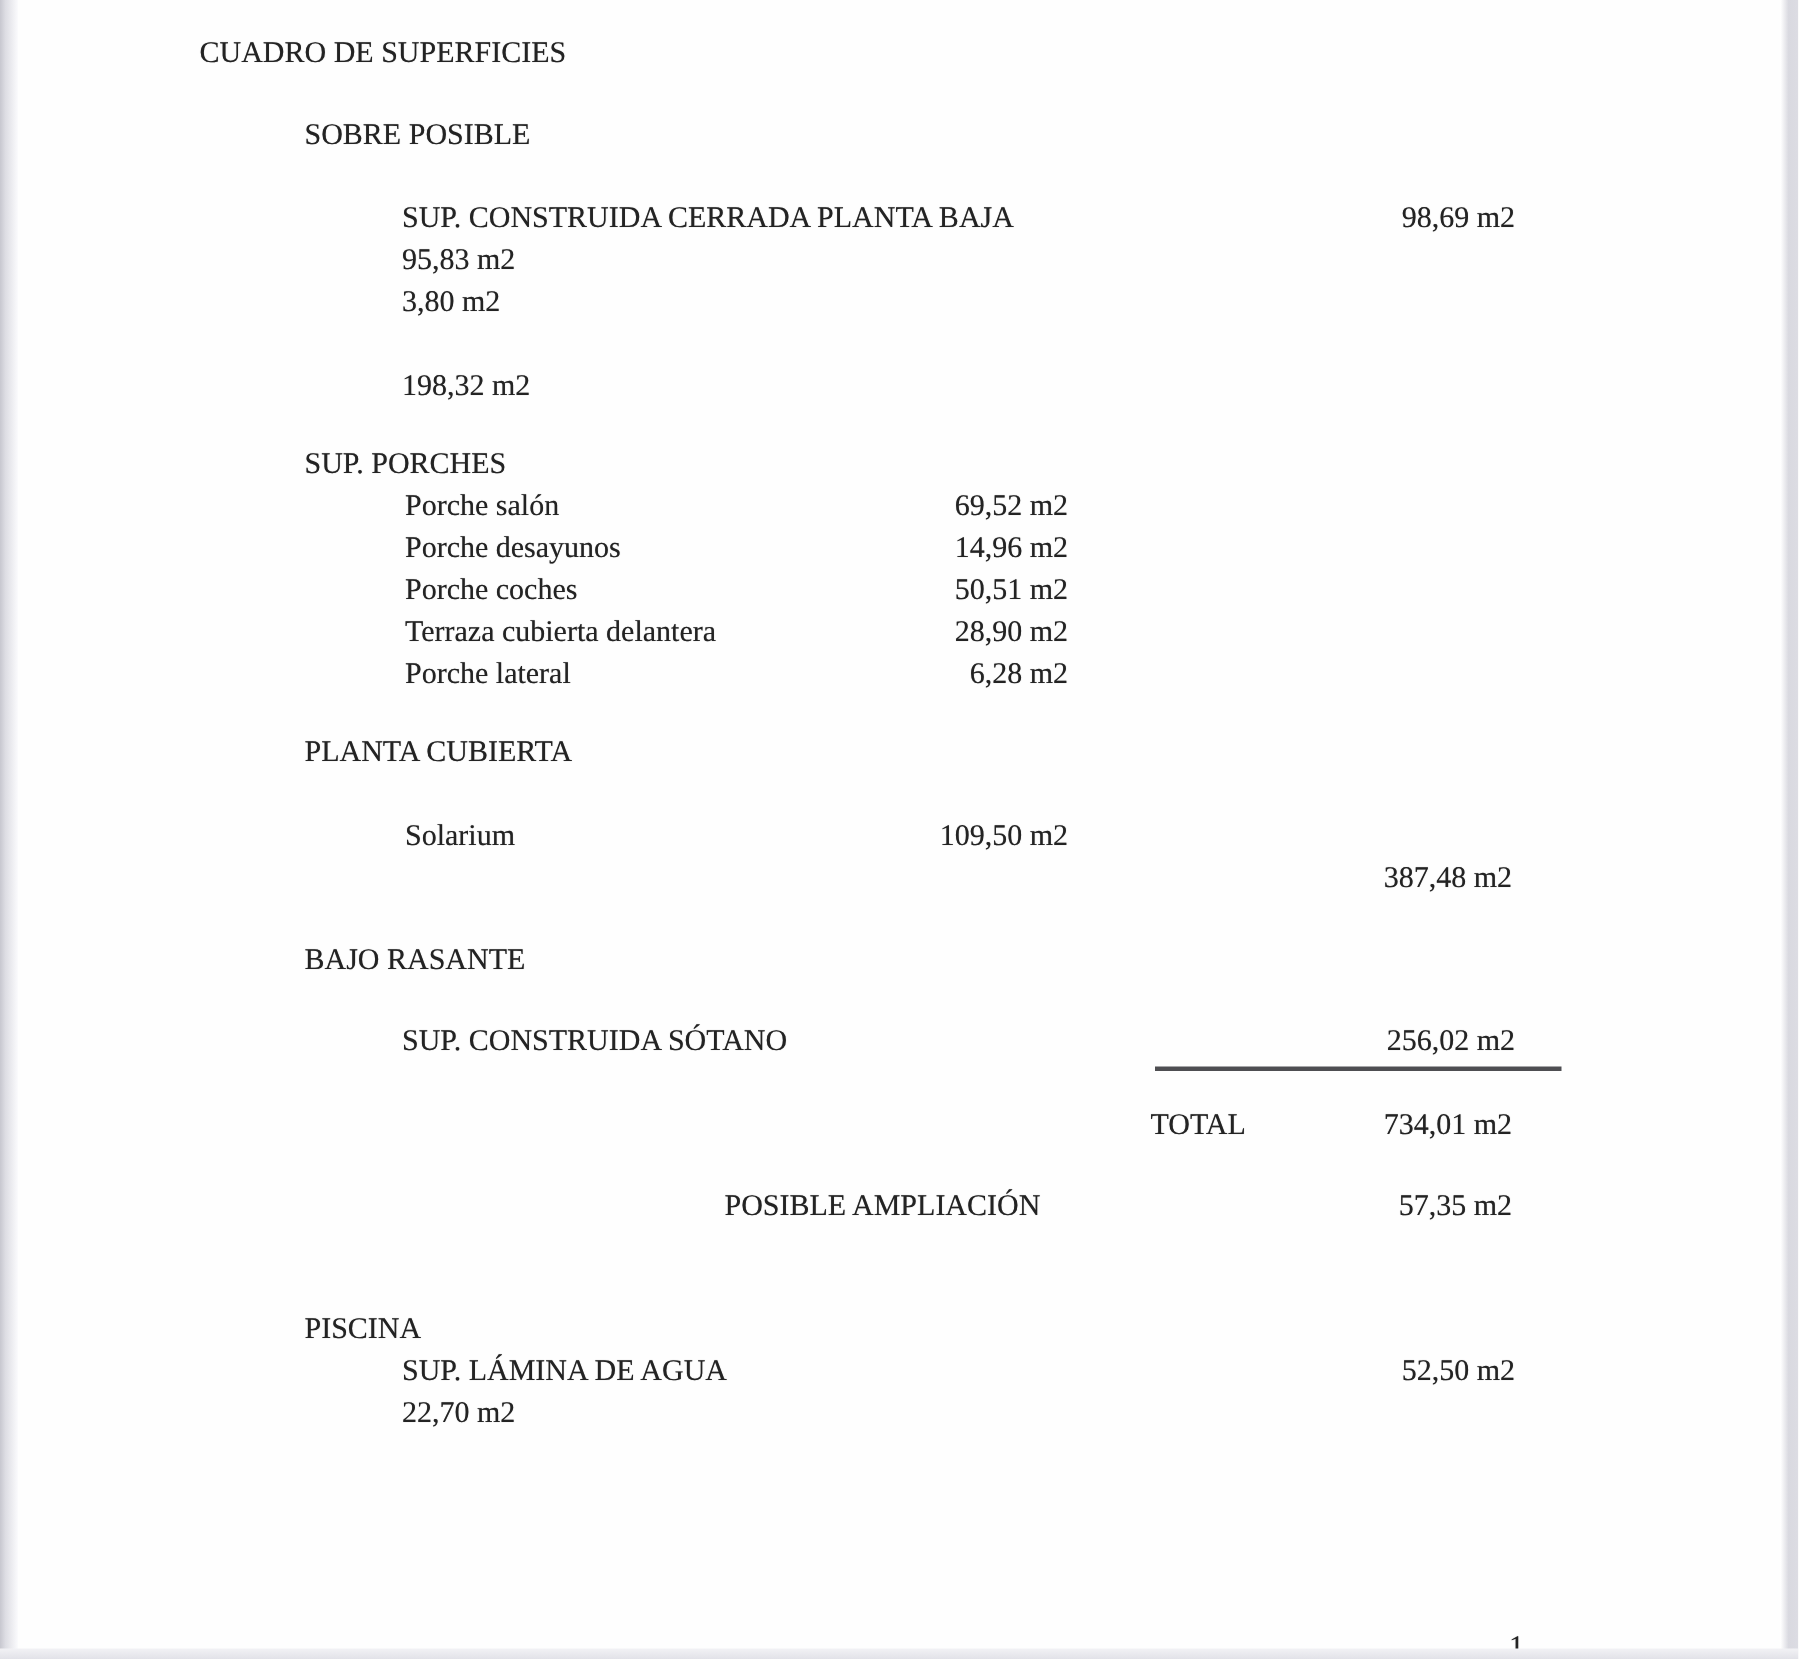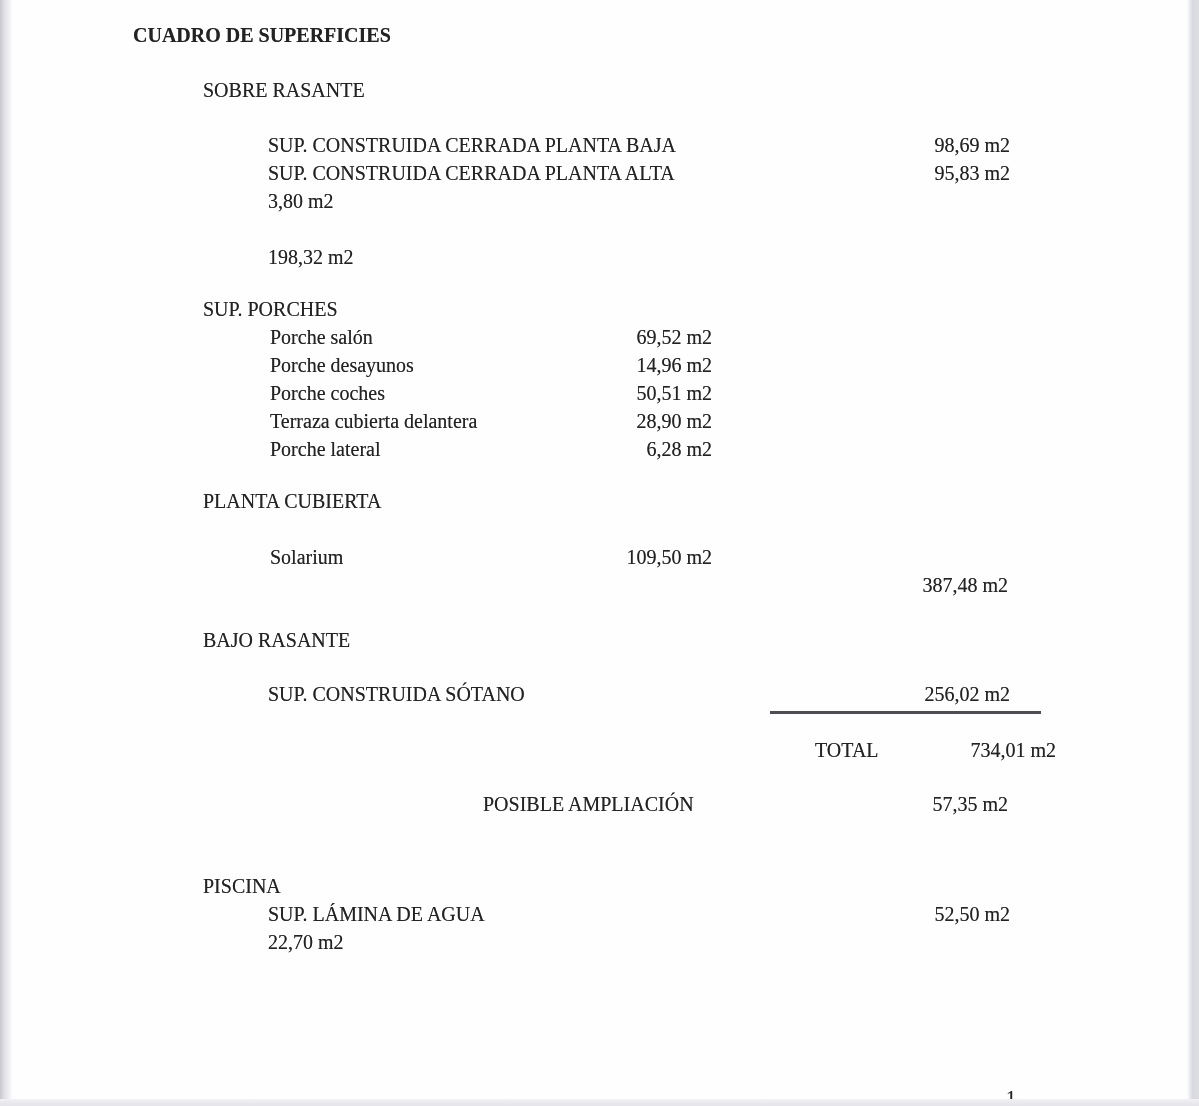--- a/index.html
+++ b/index.html
@@ -39,30 +39,30 @@
     z-index: 6;
   }
   .line {
     position: absolute;
     height: 28px;
     line-height: 28px;
     font-size: 20px;
     white-space: nowrap;
     text-shadow: 0 0 0.5px rgba(30,30,30,0.55);
   }
-  .title    { left: 133px; font-weight: bold; }
+  .title    { left: 133px; }
   .heading  { left: 203px; }
   .row {
     display: flex;
     justify-content: space-between;
     align-items: flex-end;
   }
   .row-wide   { left: 268px; width: 742px; }   
   .row-mid    { left: 270px; width: 442px; }   
-  .row-total  { left: 767px; width: 241px; margin-left: 48px; }   
+  .row-total  { left: 767px; width: 241px; }   
   .row-ampl   { left: 483px; width: 525px; }   
   .subtotal-right { left: 268px; width: 740px; text-align: right; }
   .value { text-align: right; }
   .rule {
     position: absolute;
     left: 770px; top: 711px;
     width: 271px; height: 3px;
     background: #4e4e52;
   }
   .page-number {
@@ -76,28 +76,27 @@
 </head>
 <body>
 
 <div class="page">
   <div class="edge-left"></div>
   <div class="edge-right"></div>
   <div class="edge-bottom"></div>
 
   <div class="line title" style="top:21px">CUADRO DE SUPERFICIES</div>
 
-  <div class="line heading" style="top:76px">SOBRE RASANTE</div>
+  <div class="line heading" style="top:76px">SOBRE POSIBLE</div>
 
   <div class="line row row-wide" style="top:131px">
     <span>SUP. CONSTRUIDA CERRADA PLANTA BAJA</span>
     <span class="value">98,69 m2</span>
   </div>
   <div class="line row row-wide" style="top:159px">
-    <span>SUP. CONSTRUIDA CERRADA PLANTA ALTA</span>
     <span class="value">95,83 m2</span>
   </div>
   <div class="line row row-wide" style="top:187px">
     <span class="value">3,80 m2</span>
   </div>
 
   <div class="line row row-wide" style="top:243px">
     <span class="value">198,32 m2</span>
   </div>
 

